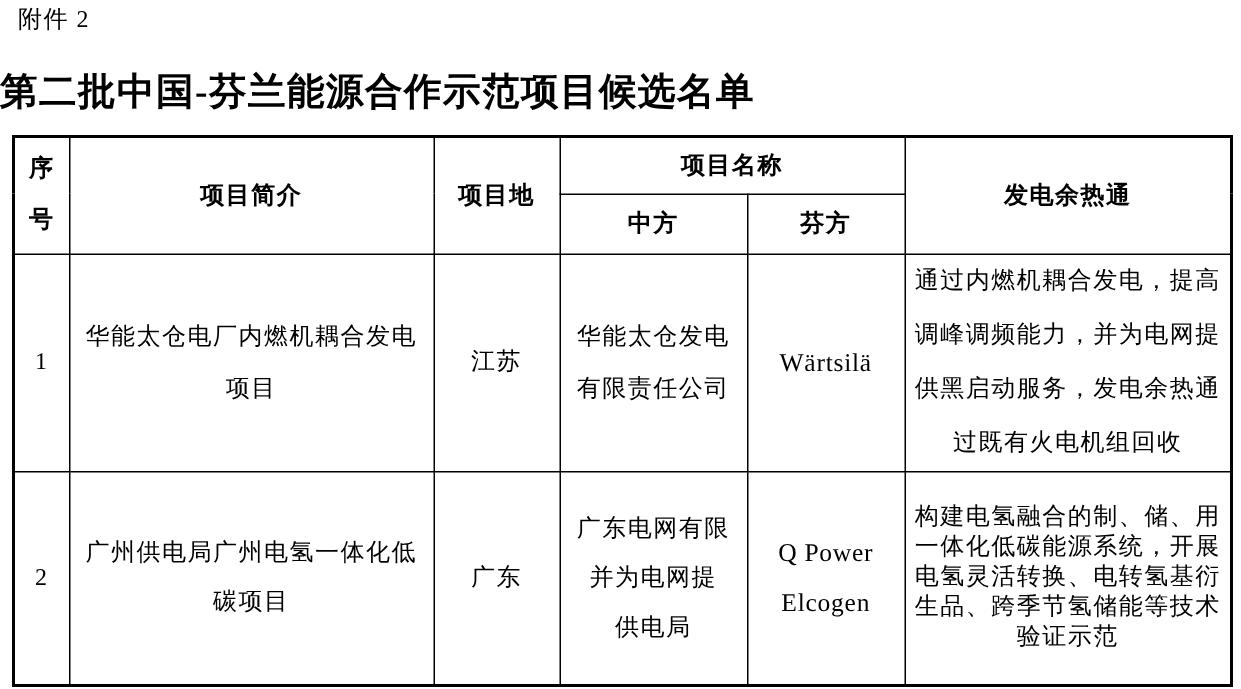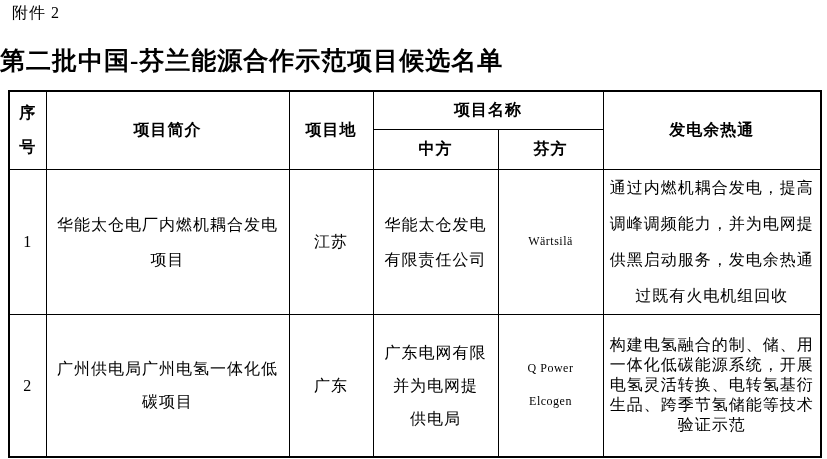--- a/index.html
+++ b/index.html
@@ -55,21 +55,21 @@
   .doc-table thead th { font-weight: bold; }
   .doc-table thead tr.head-top { height: 38px; }
   .doc-table thead tr.head-bottom { height: 40px; }
   .doc-table th.col-index { line-height: 34px; }
   .doc-table tbody tr.row-1 { height: 145px; }
   .doc-table tbody tr.row-2 { height: 143px; }
   .doc-table tbody tr.row-1 td { line-height: 35px; }
   .doc-table tbody tr.row-2 td { line-height: 33px; }
   .doc-table tbody tr.row-1 td.cell-brief { line-height: 36px; letter-spacing: 1px; }
   .doc-table tbody tr.row-2 td.cell-brief { line-height: 20px; letter-spacing: 1px; }
-  .doc-table td.cell-finnish { letter-spacing: 0.5px; font-size: 12px; }
+  .doc-table td.cell-finnish { letter-spacing: 0.5px; font-size: 17px; }
 </style>
 </head>
 <body>
 
 <div class="attachment-label">附件 2</div>
 
 <div class="doc-title">第二批中国-芬兰能源合作示范项目候选名单</div>
 
 <table class="doc-table">
   <colgroup>

